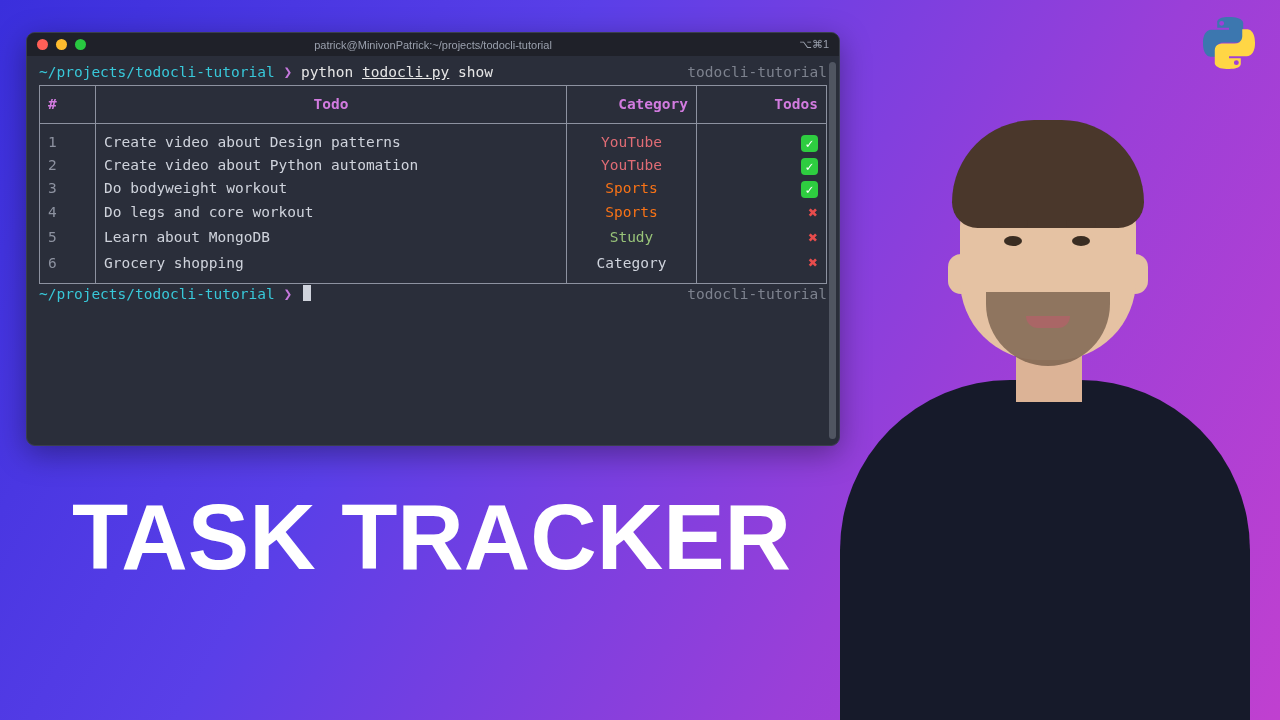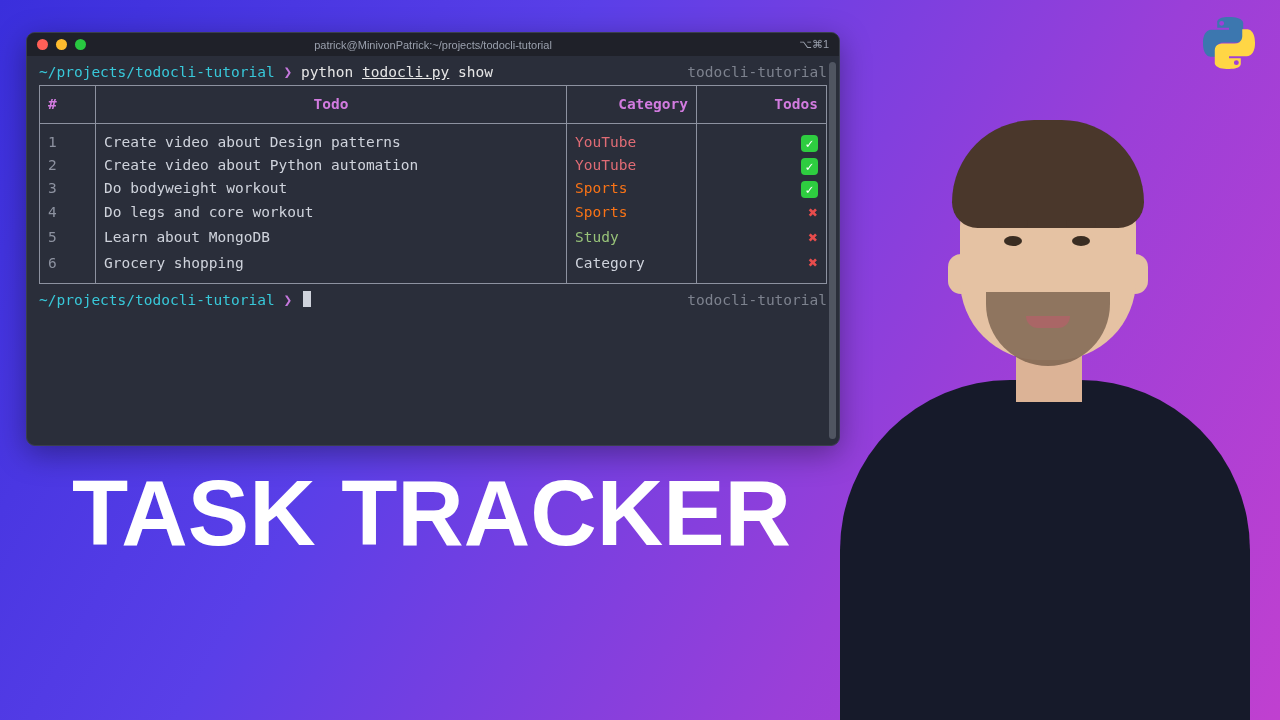--- a/index.html
+++ b/index.html
@@ -77,21 +77,21 @@
     font-weight: normal;
     white-space: nowrap;
   }
   table.rich thead th { padding-top: 8px; padding-bottom: 8px; color: #d27bdf; font-weight: bold;}
   table.rich thead th:nth-child(1){ text-align: left; width: 56px;}
   table.rich thead th:nth-child(2){ text-align: center;}
   table.rich thead th:nth-child(3){ text-align: right; width: 130px;}
   table.rich thead th:nth-child(4){ text-align: right; width: 130px;}
   table.rich tbody td:nth-child(1){ text-align: left; color: #8d92a0;}
   table.rich tbody td:nth-child(2){ text-align: left;}
-  table.rich tbody td:nth-child(3){ text-align: left;}
+  table.rich tbody td:nth-child(3){ text-align: center;}
   table.rich tbody td:nth-child(4){ text-align: right;}
   table.rich tbody tr:last-child td { padding-bottom: 8px;}
   table.rich tbody tr:first-child td { padding-top: 8px;}
 
   
   table.rich { border: 1px solid #8d92a0; }
   table.rich thead th { border-bottom: 1px solid #8d92a0;}
   table.rich th:nth-child(1), table.rich td:nth-child(1){ border-right: 1px solid #8d92a0;}
   table.rich th:nth-child(2), table.rich td:nth-child(2){ border-right: 1px solid #8d92a0;}
   table.rich th:nth-child(3), table.rich td:nth-child(3){ border-right: 1px solid #8d92a0;}
@@ -102,21 +102,21 @@
   .cat-personal{ color: #cfd3dc; }
   .done-yes { color: #fff; display:inline-block; width:17px; height:17px; background:#2ecc40; border-radius:4px; text-align:center; font-size:13px; line-height:17px; vertical-align:middle;}
   .done-no  { color: #e84c4c; font-weight:bold; font-size:16px;}
 
   .cursor { display:inline-block; width:8px; height:16px; background:#cfd3dc; vertical-align:-2px; margin-left:2px;}
 
   
   .headline {
     position: absolute;
     left: 72px;
-    top: 468px;
+    top: 492px;
     color: #fff;
   }
   .headline h1 {
     font-size: 92px;
     font-weight: 800;
     letter-spacing: 0px;
     line-height: .98;
   }
   .headline h2 {
     font-size: 44px;
@@ -224,21 +224,21 @@
           </tr>
           <tr>
             <td>6</td>
             <td>Grocery shopping</td>
             <td><span class="cat-personal">Category</span></td>
             <td><span class="done-no">✖</span></td>
           </tr>
         </tbody>
     </table>
 
-    <div style="margin-top:6px">
+    <div style="margin-top:0">
       <span class="prompt-path">~/projects/todocli-tutorial</span>
       <span class="prompt-sep">❯</span>
       <span class="cursor"></span>
       <span class="env-label">todocli-tutorial</span>
     </div>
 
     <div class="scrollbar"></div>
   </div>
 </div>
 

